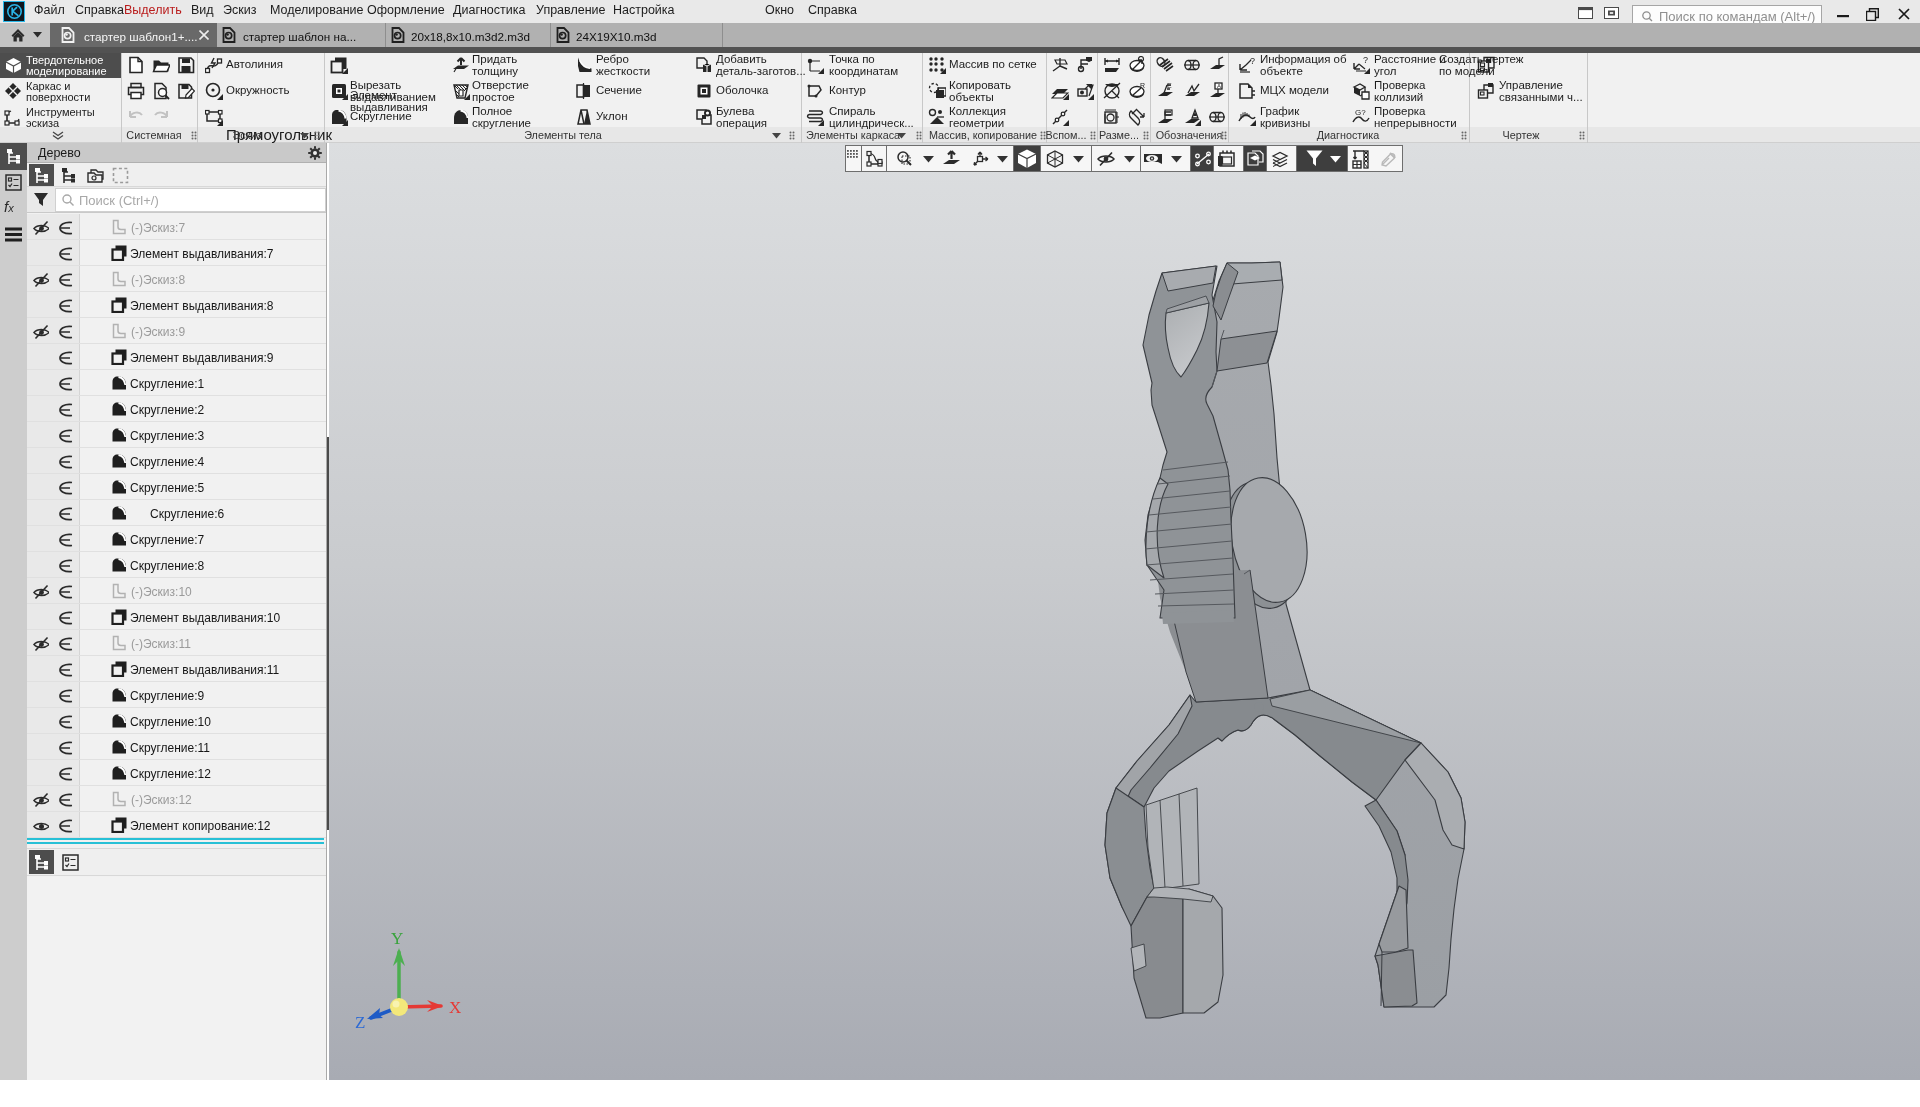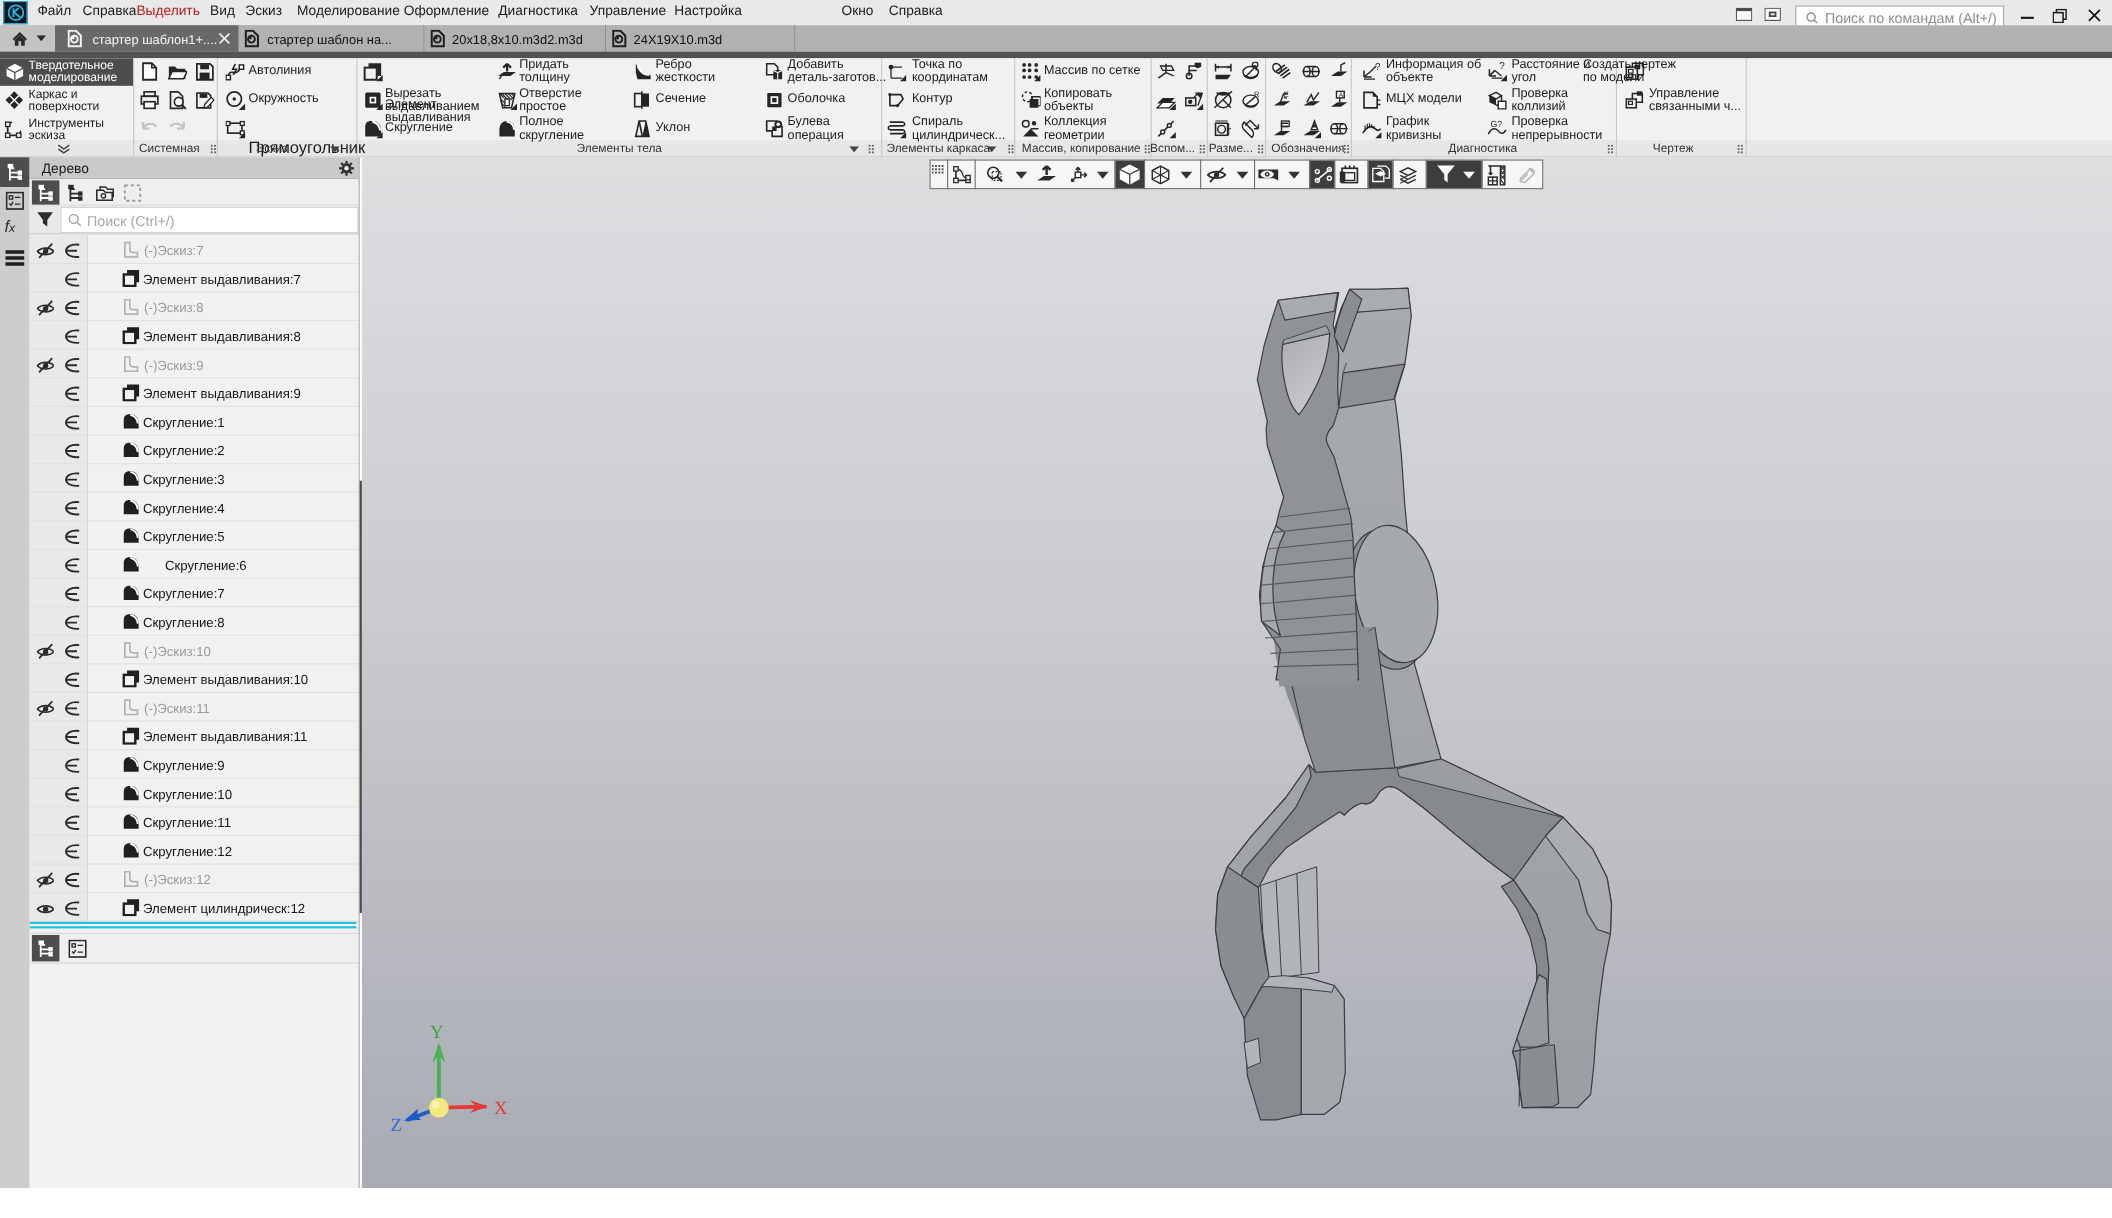--- a/index.html
+++ b/index.html
@@ -860,21 +860,21 @@
     <path d="M1 8.5 C4.5 4.5,12.5 4.5,16 8.5 C12.5 12.5,4.5 12.5,1 8.5 Z" fill="none" stroke="#2b2b2b" stroke-width="1.5"></path>
     <circle cx="8.5" cy="8.5" r="2.5" fill="#2b2b2b"></circle>
   </svg>
 <svg class="ic" style="left:59px;top:818px" width="14" height="15" viewBox="0 0 14 15">
     <path d="M13 2.5 C5 1.5,1 5,1 8 C1 11,5 14.5,13 13.5 M2 8 H11" stroke="#2b2b2b" stroke-width="1.7" fill="none"></path>
   </svg>
 <svg class="ic" style="left:111px;top:817px" width="16" height="16" viewBox="0 0 16 16">
     <path d="M4.5 0.5 H15.5 V11.5 H12 V4 H4.5 Z" fill="#1f1f1f"></path>
     <rect x="1.5" y="4.5" width="10.5" height="10.5" fill="none" stroke="#1f1f1f" stroke-width="2.2"></rect>
   </svg>
-<div class="a" style="left:130px;top:819px;font-size:12px;color:#161616;">Элемент цилиндрическ:12</div>
+<div class="a" style="left:130px;top:819px;font-size:12px;color:#161616;">Элемент копирование:12</div>
 <div class="a" style="left:27px;top:838px;width:297px;height:2px;background:#27c0d6;"></div>
 <div class="a" style="left:27px;top:842px;width:297px;height:2px;background:#27c0d6;"></div>
 <div class="a" style="left:27px;top:848px;width:299px;height:28px;background:#efefef;border-top:1px solid #d8d8d8;border-bottom:1px solid #d8d8d8;"></div>
 <div class="a" style="left:29px;top:850px;width:25px;height:24px;background:#4d4d4d;"></div>
 <svg class="ic" style="left:33px;top:854px" width="17" height="17" viewBox="0 0 17 17">
     <path d="M4 2 V16 M4 5 H8 M4 9 H12 M4 13 H12" stroke="#fff" stroke-width="1.6" fill="none"></path>
     <rect x="2" y="1" width="5" height="4" fill="#fff"></rect>
     <rect x="11" y="7" width="4" height="4" fill="#fff"></rect>
     <rect x="11" y="11.5" width="4" height="4" fill="#fff"></rect>
   </svg>

